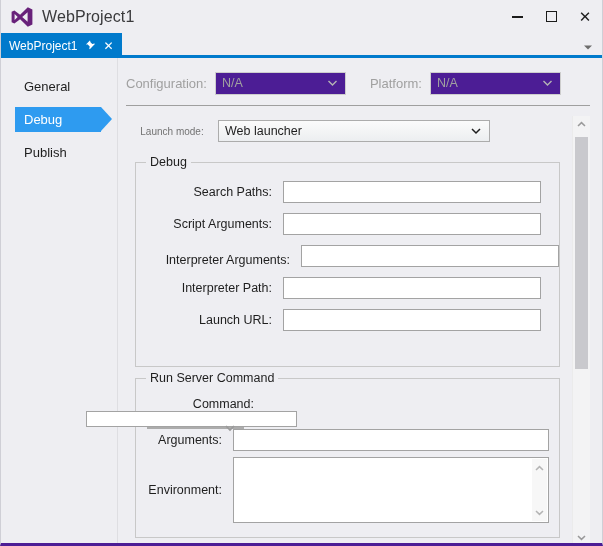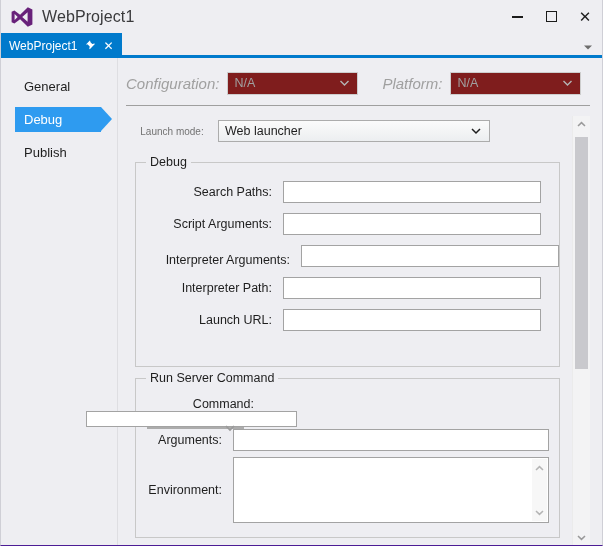--- a/index.html
+++ b/index.html
@@ -18,21 +18,21 @@
   }
 
   .window {
     position: relative;
     width: 603px;
     height: 546px;
     background: #eeeef2;
     box-sizing: border-box;
     border-left: 1px solid #cfcfd6;
     border-right: 1px solid #cfcfd6;
-    border-bottom: 1px solid #4c1d95;
+    border-bottom: 3px solid #4c1d95;
     overflow: hidden;
   }
 
   
   .titlebar {
     position: relative;
     height: 33px;
     background: #eeeef2;
     display: flex;
     align-items: center;
@@ -209,38 +209,37 @@
     position: absolute;
     left: 8px;
     top: 13px;
     width: 460px;
     height: 24px;
     display: flex;
     align-items: center;
   }
   .lbl-dim {
     color: #a0a0a0;
-    font-size: 15px;
-    font-style: italic;
+    font-size: 13px;
   }
   .combo {
     position: relative;
     box-sizing: border-box;
     height: 23px;
     border: 1px solid #acacac;
     background: linear-gradient(#fbfbfb, #eceef0);
     display: flex;
     align-items: center;
     padding-left: 6px;
     font-size: 12.5px;
     color: #1e1e1e;
   }
   .combo.disabled {
     border-color: #cdcdcd;
-    background: #7f1d1d;
+    background: #4c1d95;
     color: #a0a0a0;
   }
   .combo .chev {
     position: absolute;
     right: 7px;
     top: 50%;
     transform: translateY(-50%);
     display: flex;
   }
   .combo-config { width: 131px; margin-left: 8px; }

